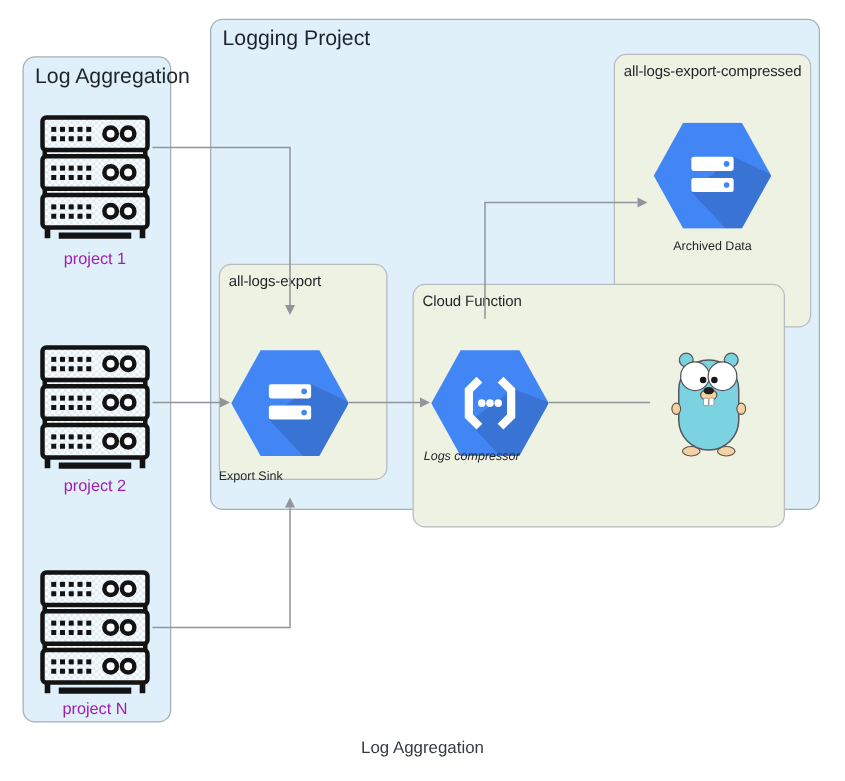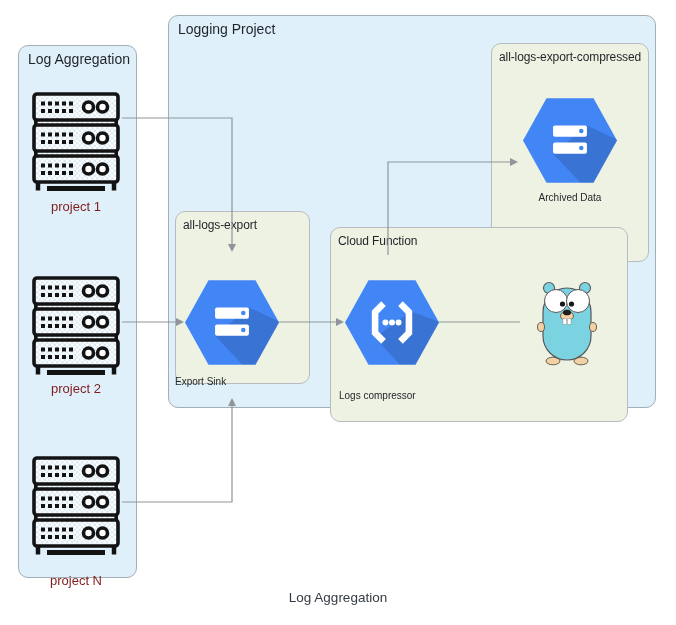--- a/index.html
+++ b/index.html
@@ -8,38 +8,38 @@
     font-family:"Liberation Sans","DejaVu Sans",sans-serif;
     color:var(--text,#30363b);overflow:hidden;
   }
   .zone{
     position:absolute;box-sizing:border-box;
     background:var(--zone-fill,#dff0fa);
     border:1px solid var(--zone-border,#a3aeb5);
     border-radius:10px;
   }
   .zone-title{
-    position:absolute;top:5px;left:9px;font-size:14px;white-space:nowrap;
+    position:absolute;top:5px;left:9px;font-size:17px;white-space:nowrap;
     color:#1f2429;
   }
   .group{
     position:absolute;box-sizing:border-box;
     background:var(--group-fill,#edf2e3);
     border:1px solid var(--group-border,#b6bcc0);
     border-radius:10px;
   }
   .group-title{
     position:absolute;top:6px;left:7px;font-size:12px;white-space:nowrap;
     color:#1f2429;letter-spacing:-0.1px;
   }
   .node-label{
     position:absolute;font-size:10px;color:#23282d;white-space:nowrap;
   }
   .project-label{
-    position:absolute;font-size:13px;color:#7f1d1d;text-align:center;
+    position:absolute;font-size:13px;color:#a21caf;text-align:center;
   }
   .caption{
     position:absolute;left:0;width:676px;text-align:center;
     font-size:13.5px;color:#343b42;
   }
   .abs{position:absolute;}
   svg{display:block;}
   .hex-main{fill:var(--hexagon-blue,#4285f4);}
   .hex-shadow{fill:rgba(0,0,0,0.13);}
   .hex-white{fill:#ffffff;}
@@ -164,21 +164,21 @@
       <use href="#rackbody"></use>
     </svg>
   </div>
   <div class="project-label" style="left:31px;top:381px;width:90px;">project 2</div>
 
   <div class="abs" style="left:31px;top:456px;">
     <svg width="90" height="100" viewBox="0 0 90 100">
       <use href="#rackbody"></use>
     </svg>
   </div>
-  <div class="project-label" style="left:31px;top:573px;width:90px;">project N</div>
+  <div class="project-label" style="left:31px;top:559px;width:90px;">project N</div>
 
   <div class="abs" style="left:523px;top:98px;">
     <svg width="94" height="85" viewBox="0 0 100 90">
       <defs>
           <clipPath id="hexclipA">
             <polygon points="0,45 25,0 75,0 100,45 75,90 25,90"></polygon>
           </clipPath>
         </defs>
       <polygon class="hex-main" points="0,45 25,0 75,0 100,45 75,90 25,90"></polygon>
       <polygon class="hex-shadow" clip-path="url(#hexclipA)" points="32,59 63,92 102,92 102,45 68,29"></polygon>
@@ -216,21 +216,21 @@
         </defs>
       <polygon class="hex-main" points="0,45 25,0 75,0 100,45 75,90 25,90"></polygon>
       <polygon class="hex-shadow" clip-path="url(#hexclipC)" points="32,61 60,92 102,92 102,45 70,33"></polygon>
       <path d="M41,25 L32,34 L32,56 L41,65" fill="none" stroke="#ffffff" stroke-width="7"></path>
       <path d="M59,25 L68,34 L68,56 L59,65" fill="none" stroke="#ffffff" stroke-width="7"></path>
       <circle cx="43" cy="45" r="3.2" fill="#ffffff"></circle>
       <circle cx="50" cy="45" r="3.2" fill="#ffffff"></circle>
       <circle cx="57" cy="45" r="3.2" fill="#ffffff"></circle>
     </svg>
   </div>
-  <div class="node-label" style="left:339px;top:390px;">Logs compressor</div>
+  <div class="node-label" style="left:339px;top:360px;font-style:italic;">Logs compressor</div>
 
   <div class="abs" style="left:536px;top:280px;">
     <svg width="62" height="86" viewBox="0 0 62 86">
       <g stroke="#57575a" stroke-width="1.1">
         <circle cx="13" cy="8" r="5.5" fill="var(--gopher-body,#7bd3e2)"></circle>
         <circle cx="49" cy="8" r="5.5" fill="var(--gopher-body,#7bd3e2)"></circle>
       </g>
       <ellipse cx="17" cy="81" rx="7" ry="3.8" fill="var(--gopher-tan,#f2d1a4)" stroke="#5a5248" stroke-width="0.9"></ellipse>
       <ellipse cx="45" cy="81" rx="7" ry="3.8" fill="var(--gopher-tan,#f2d1a4)" stroke="#5a5248" stroke-width="0.9"></ellipse>
       <rect x="7" y="8" width="48" height="72" rx="24" fill="var(--gopher-body,#7bd3e2)" stroke="#57575a" stroke-width="1.2"></rect>

